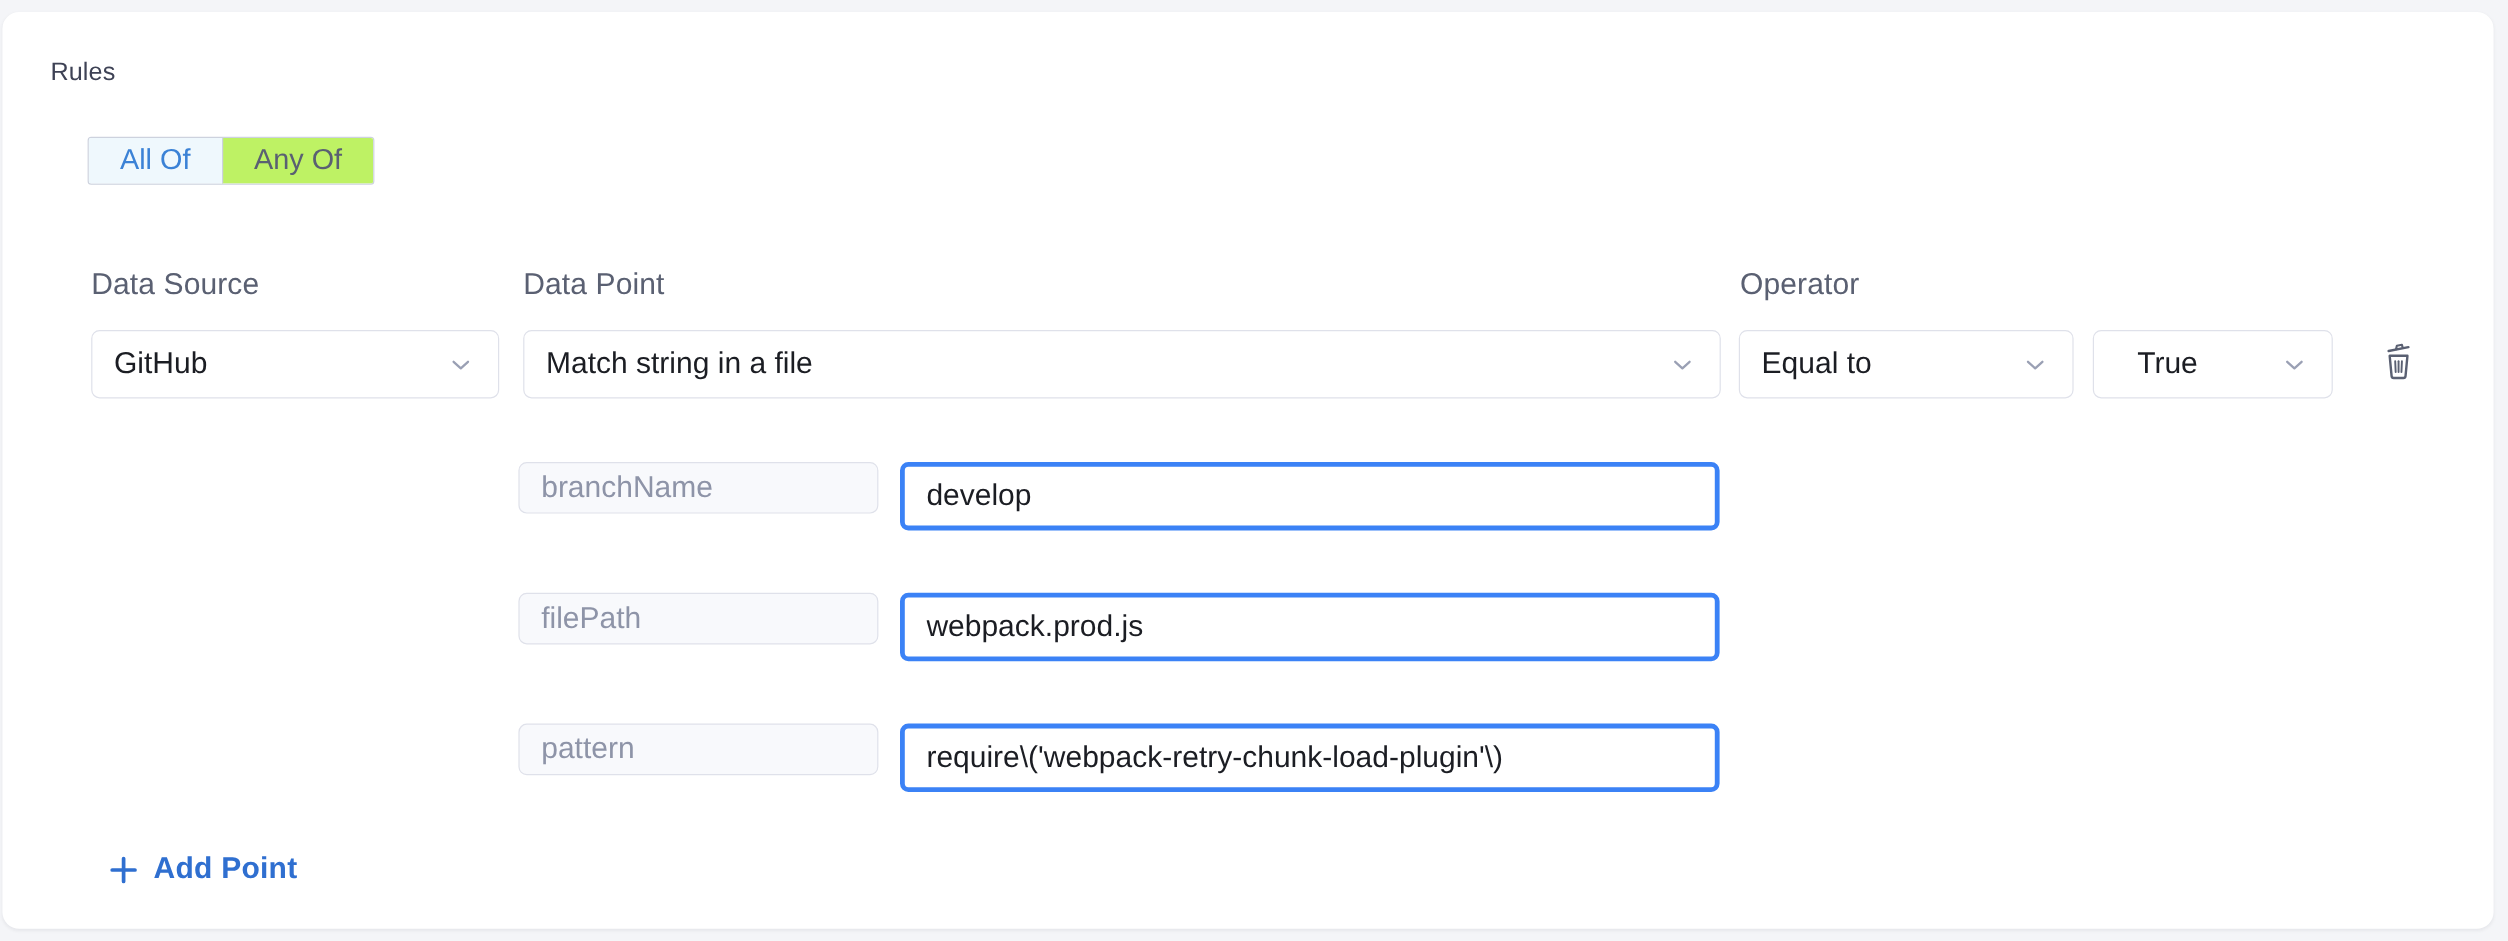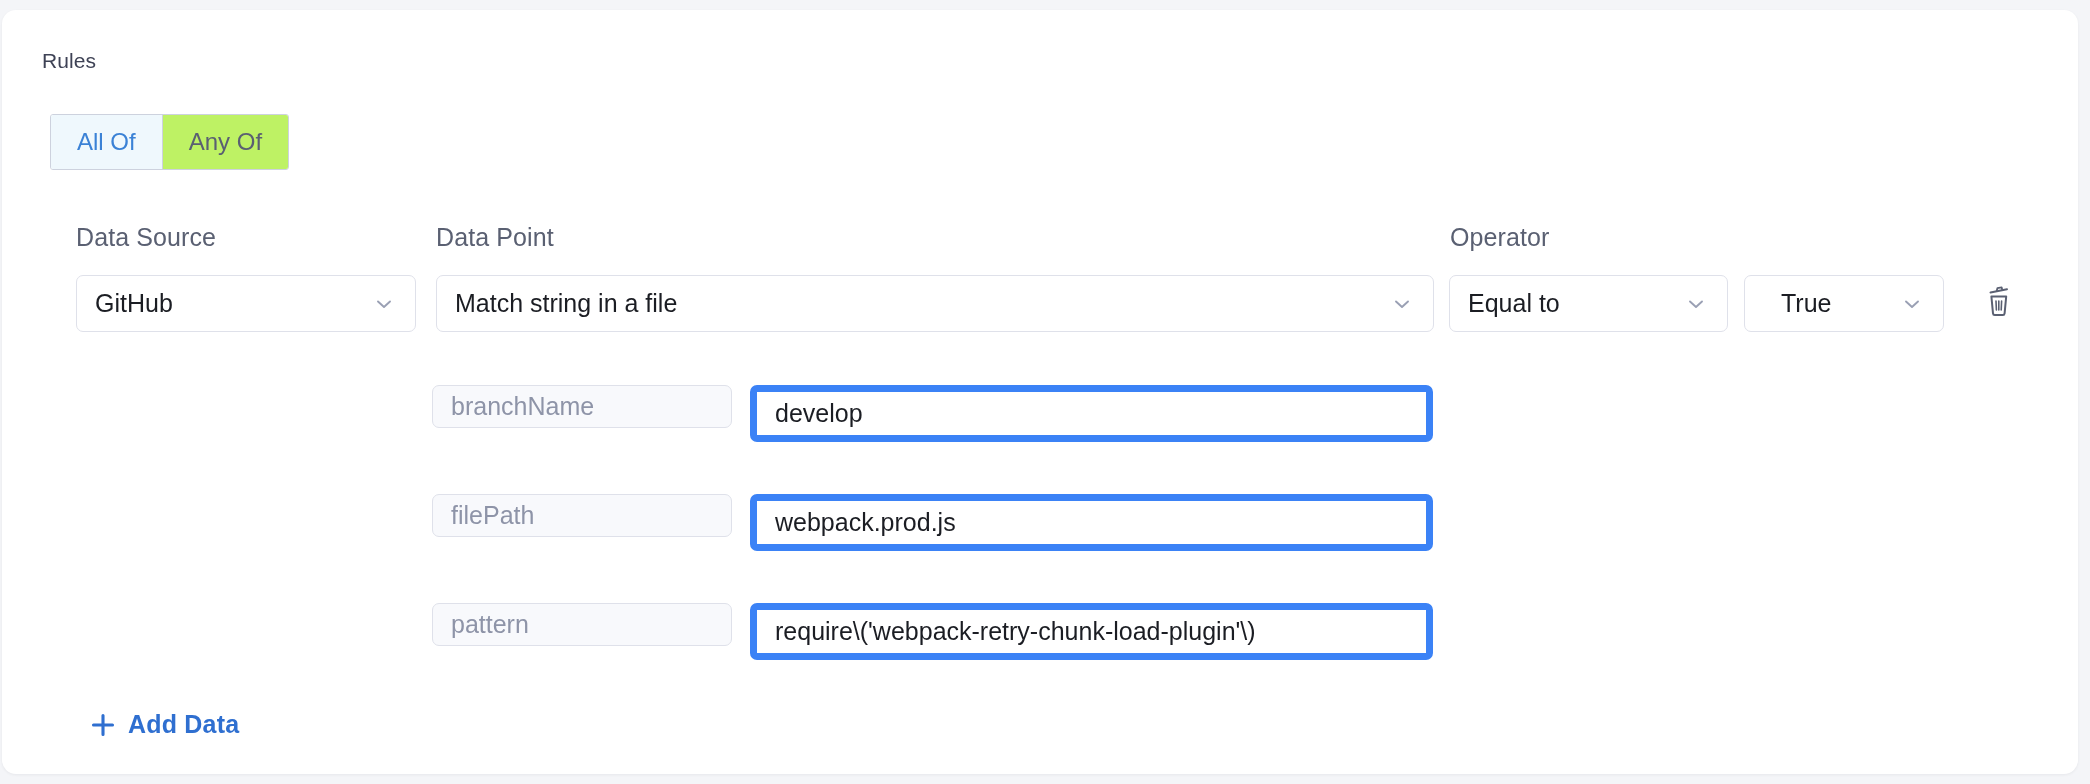--- a/index.html
+++ b/index.html
@@ -29,27 +29,27 @@
     left: 40px;
     top: 39px;
     font-size: 21px;
     color: #3e4255;
     letter-spacing: 0.1px;
   }
 
   
   .segmented {
     position: absolute;
-    left: 48px;
+    left: 71px;
     top: 104px;
     display: flex;
     border: 1px solid #cdd2de;
     border-radius: 3px;
     overflow: hidden;
-    height: 56px;
+    height: 40px;
   }
   .seg-btn {
     display: flex;
     align-items: center;
     justify-content: center;
     height: 100%;
     padding: 0 26px;
     font-size: 24px;
     background: #bef264;
     color: #5a6072;
@@ -149,21 +149,21 @@
     overflow: hidden;
   }
 
   .param-val {
     position: absolute;
     left: 318px;
     top: 0;
     width: 683px;
     height: 57px;
     background: #ffffff;
-    border: 7px solid #3b82f6;
+    border: 4px solid #3b82f6;
     border-radius: 7px;
     padding: 0 18px;
     font-size: 25px;
     color: #1b1d23;
     font-family: inherit;
     outline: none;
   }
 
   
   .add-rule {
@@ -269,16 +269,16 @@
     <div class="param-key">pattern</div>
     <input class="param-val" type="text" value="require\('webpack-retry-chunk-load-plugin'\)" style="">
   </div>
 
   <button class="add-rule">
     <span class="plus">
       <svg width="26" height="26" viewBox="0 0 26 26" fill="none">
         <path d="M13 3.5 V22.5 M3.5 13 H22.5" stroke="#2f6fd0" stroke-width="3.1" stroke-linecap="round"></path>
       </svg>
     </span>
-    <span class="add-label">Add Data</span>
+    <span class="add-label">Add Point</span>
   </button>
 
 </div>
 
 </body></html>

